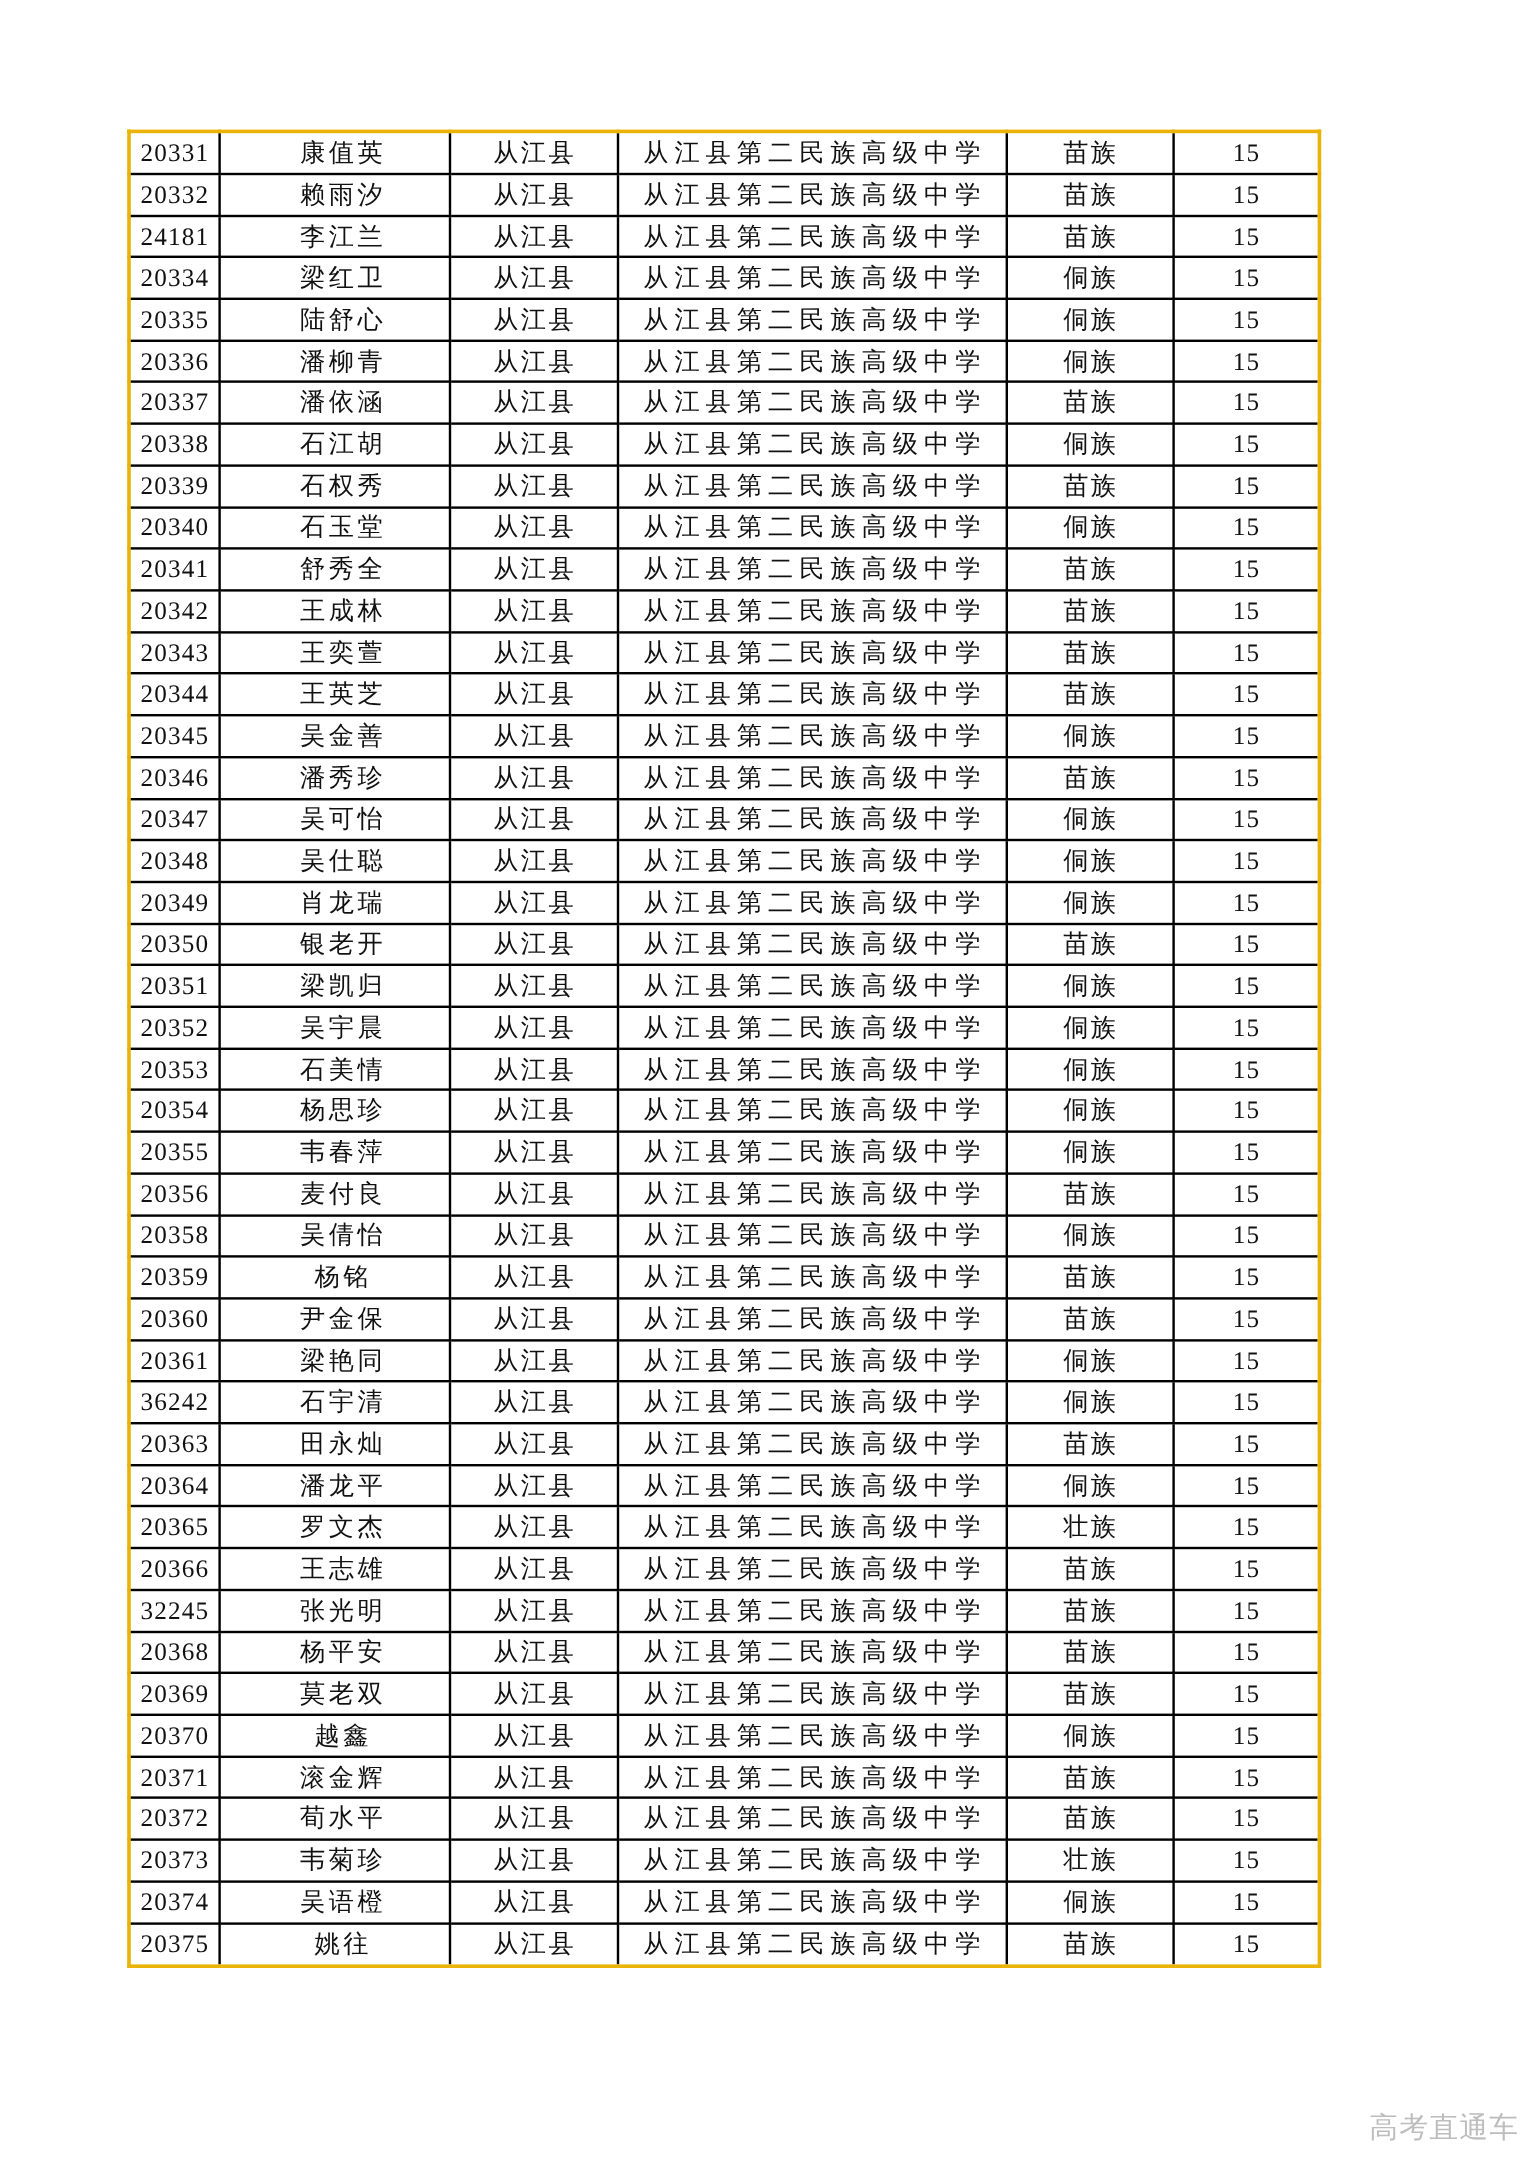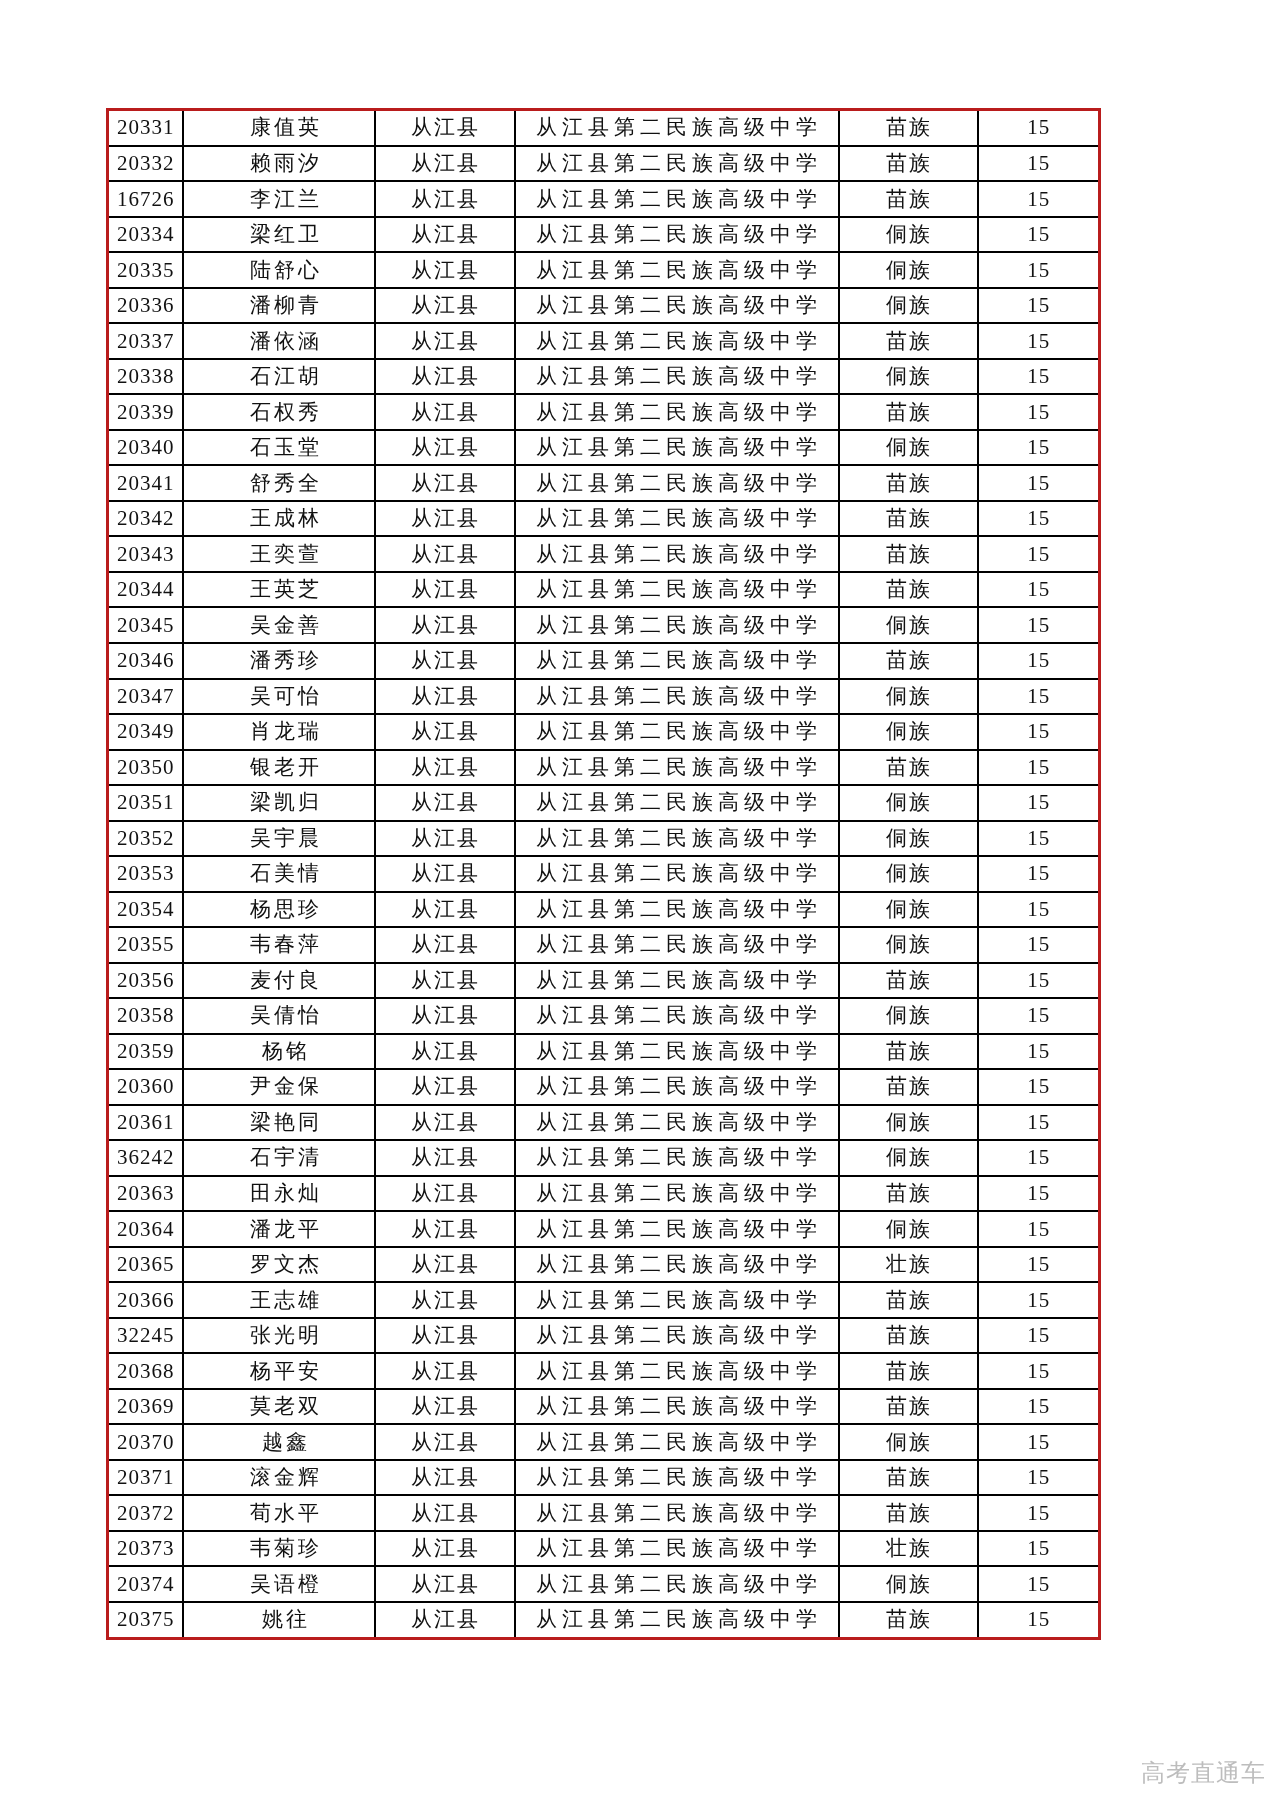--- a/index.html
+++ b/index.html
@@ -16,21 +16,21 @@
     overflow: hidden;
   }
   .sheet-table {
     position: absolute;
     left: 106px;
     top: 108px;
     width: 992px;
     height: 1532px;
     border-collapse: collapse;
     table-layout: fixed;
-    border: 3px solid #b91c1c;
+    border: 3px solid #eab308;
   }
   .sheet-table td {
     border: 2px solid #000000;
     text-align: center;
     vertical-align: middle;
     padding: 0;
     white-space: nowrap;
     overflow: hidden;
     font-size: 21px;
     line-height: 1;
@@ -74,21 +74,21 @@
   </tr>
       <tr>
     <td class="c-id">20332</td>
     <td class="c-name">赖雨汐</td>
     <td class="c-county">从江县</td>
     <td class="c-school">从江县第二民族高级中学</td>
     <td class="c-eth">苗族</td>
     <td class="c-count">15</td>
   </tr>
       <tr>
-    <td class="c-id">16726</td>
+    <td class="c-id">24181</td>
     <td class="c-name">李江兰</td>
     <td class="c-county">从江县</td>
     <td class="c-school">从江县第二民族高级中学</td>
     <td class="c-eth">苗族</td>
     <td class="c-count">15</td>
   </tr>
       <tr>
     <td class="c-id">20334</td>
     <td class="c-name">梁红卫</td>
     <td class="c-county">从江县</td>
@@ -188,20 +188,28 @@
     <td class="c-id">20346</td>
     <td class="c-name">潘秀珍</td>
     <td class="c-county">从江县</td>
     <td class="c-school">从江县第二民族高级中学</td>
     <td class="c-eth">苗族</td>
     <td class="c-count">15</td>
   </tr>
       <tr>
     <td class="c-id">20347</td>
     <td class="c-name">吴可怡</td>
+    <td class="c-county">从江县</td>
+    <td class="c-school">从江县第二民族高级中学</td>
+    <td class="c-eth">侗族</td>
+    <td class="c-count">15</td>
+  </tr>
+      <tr>
+    <td class="c-id">20348</td>
+    <td class="c-name">吴仕聪</td>
     <td class="c-county">从江县</td>
     <td class="c-school">从江县第二民族高级中学</td>
     <td class="c-eth">侗族</td>
     <td class="c-count">15</td>
   </tr>
       <tr>
     <td class="c-id">20349</td>
     <td class="c-name">肖龙瑞</td>
     <td class="c-county">从江县</td>
     <td class="c-school">从江县第二民族高级中学</td>

